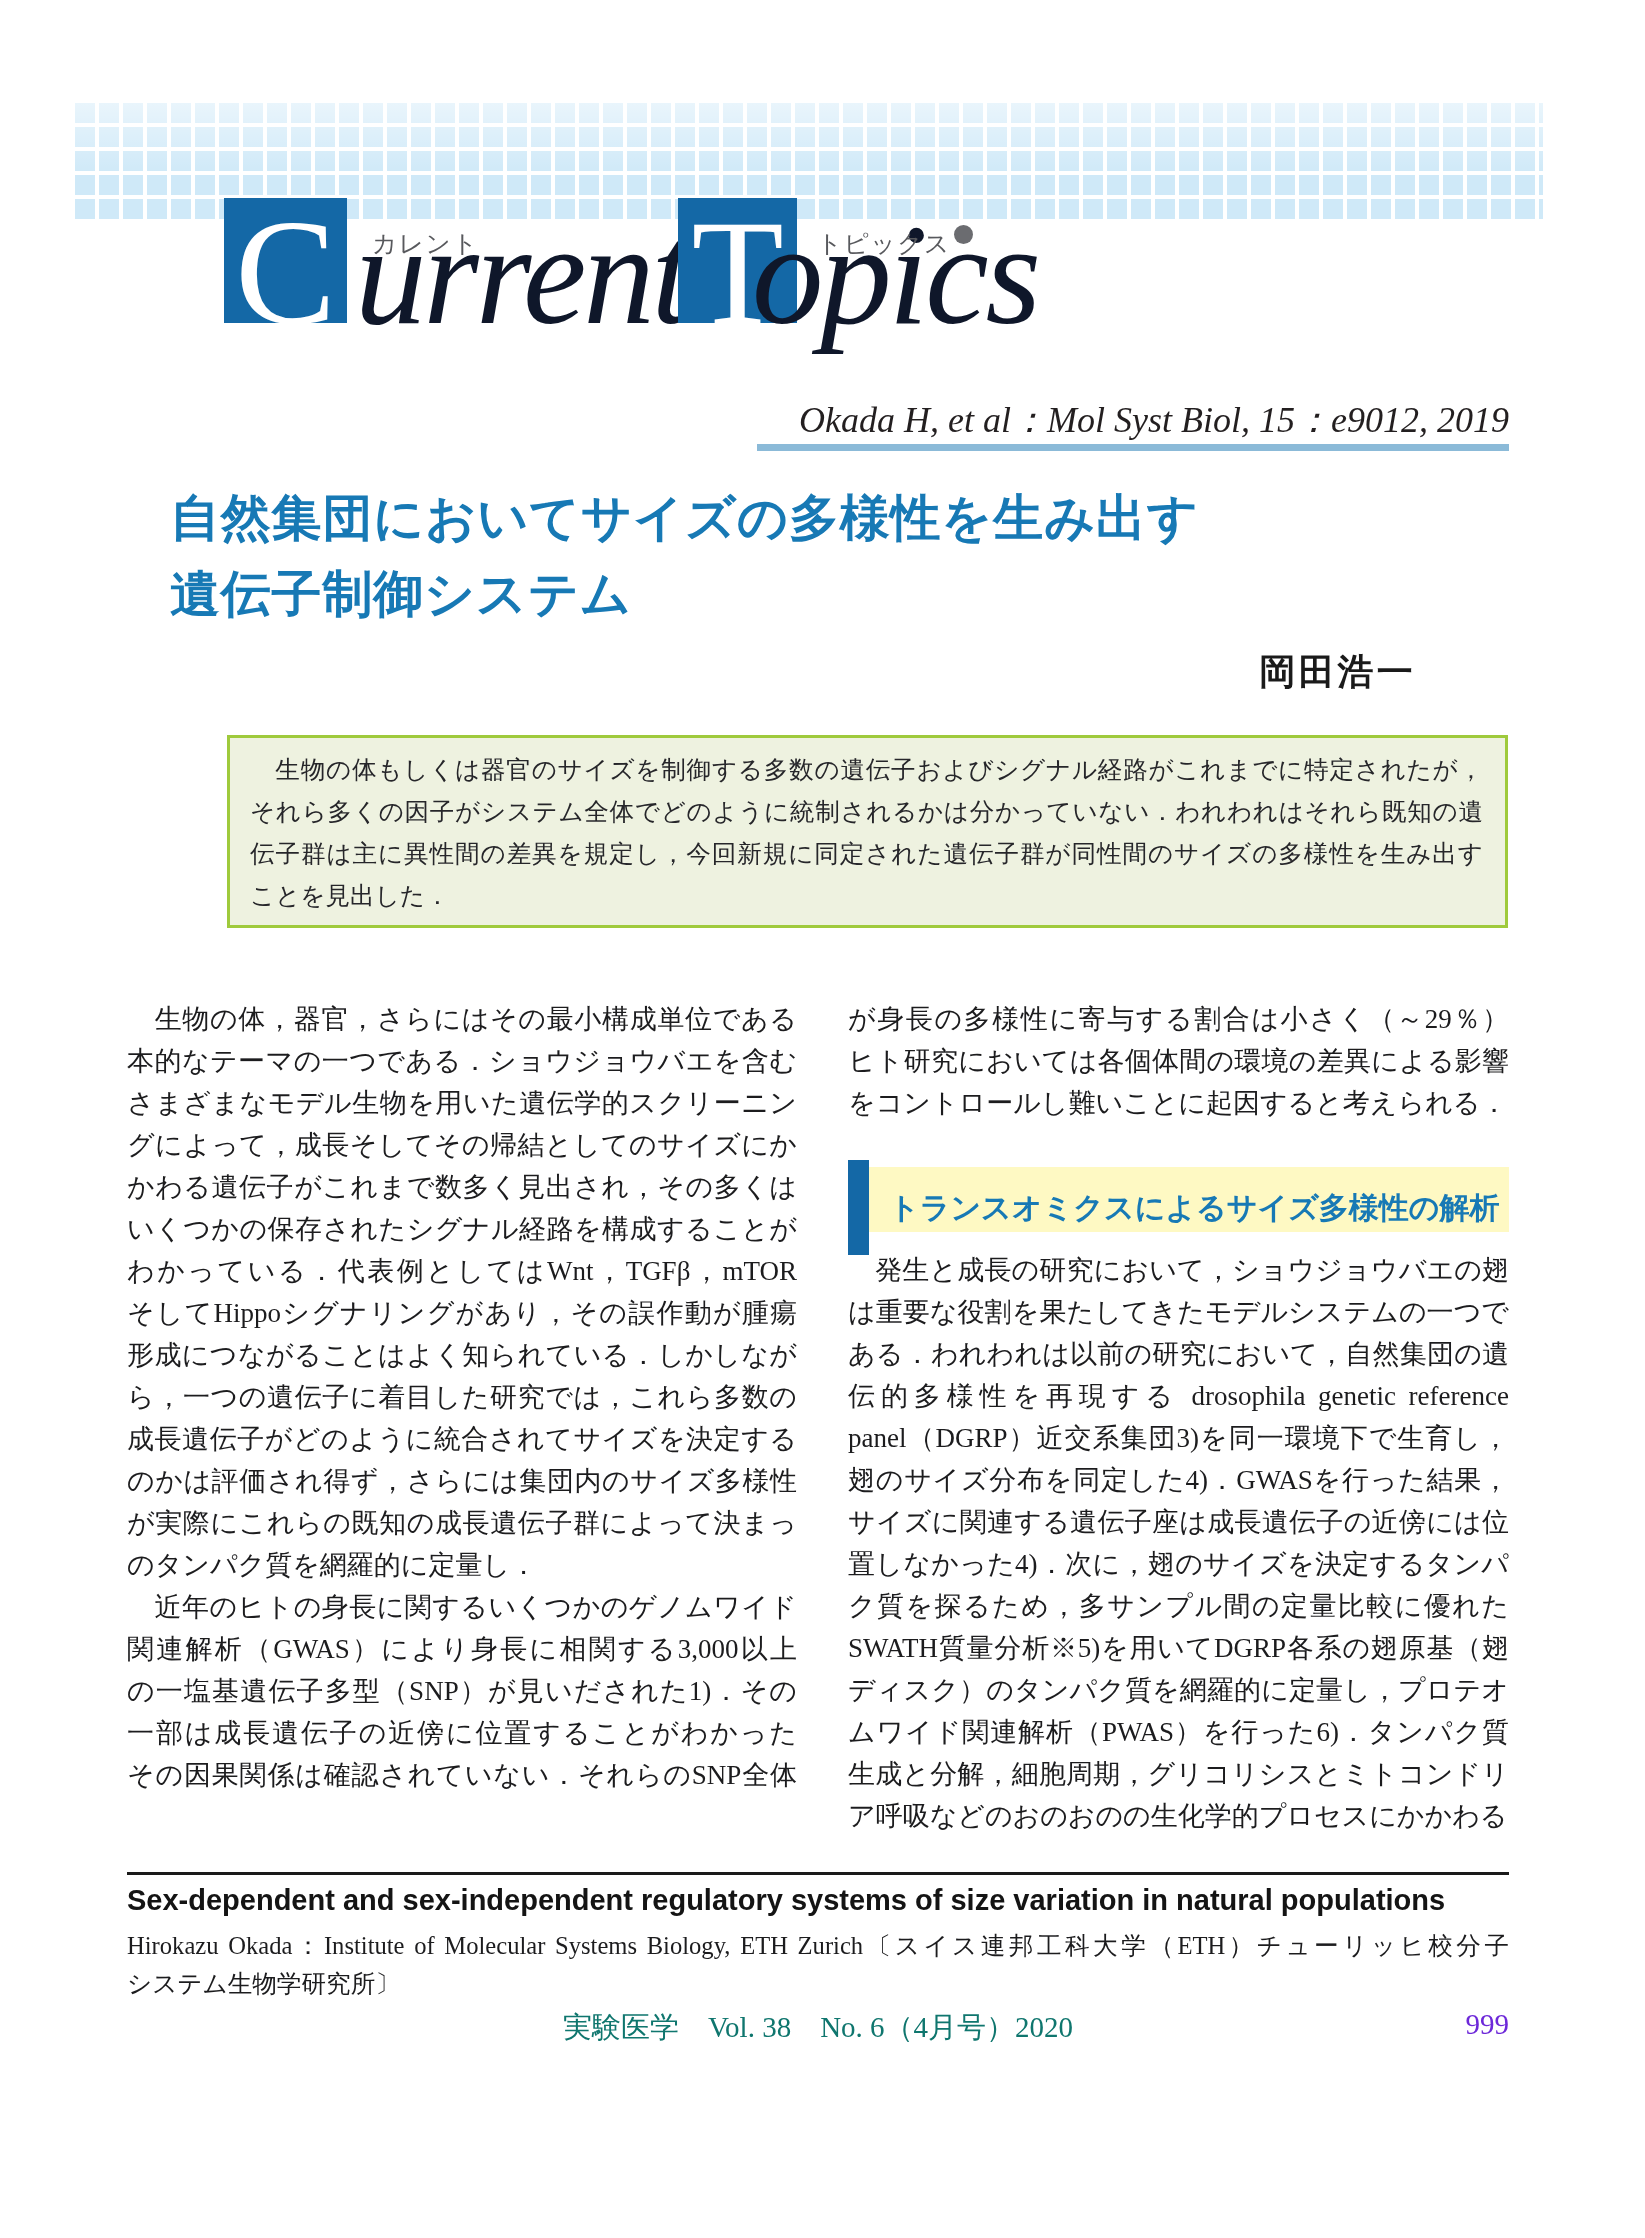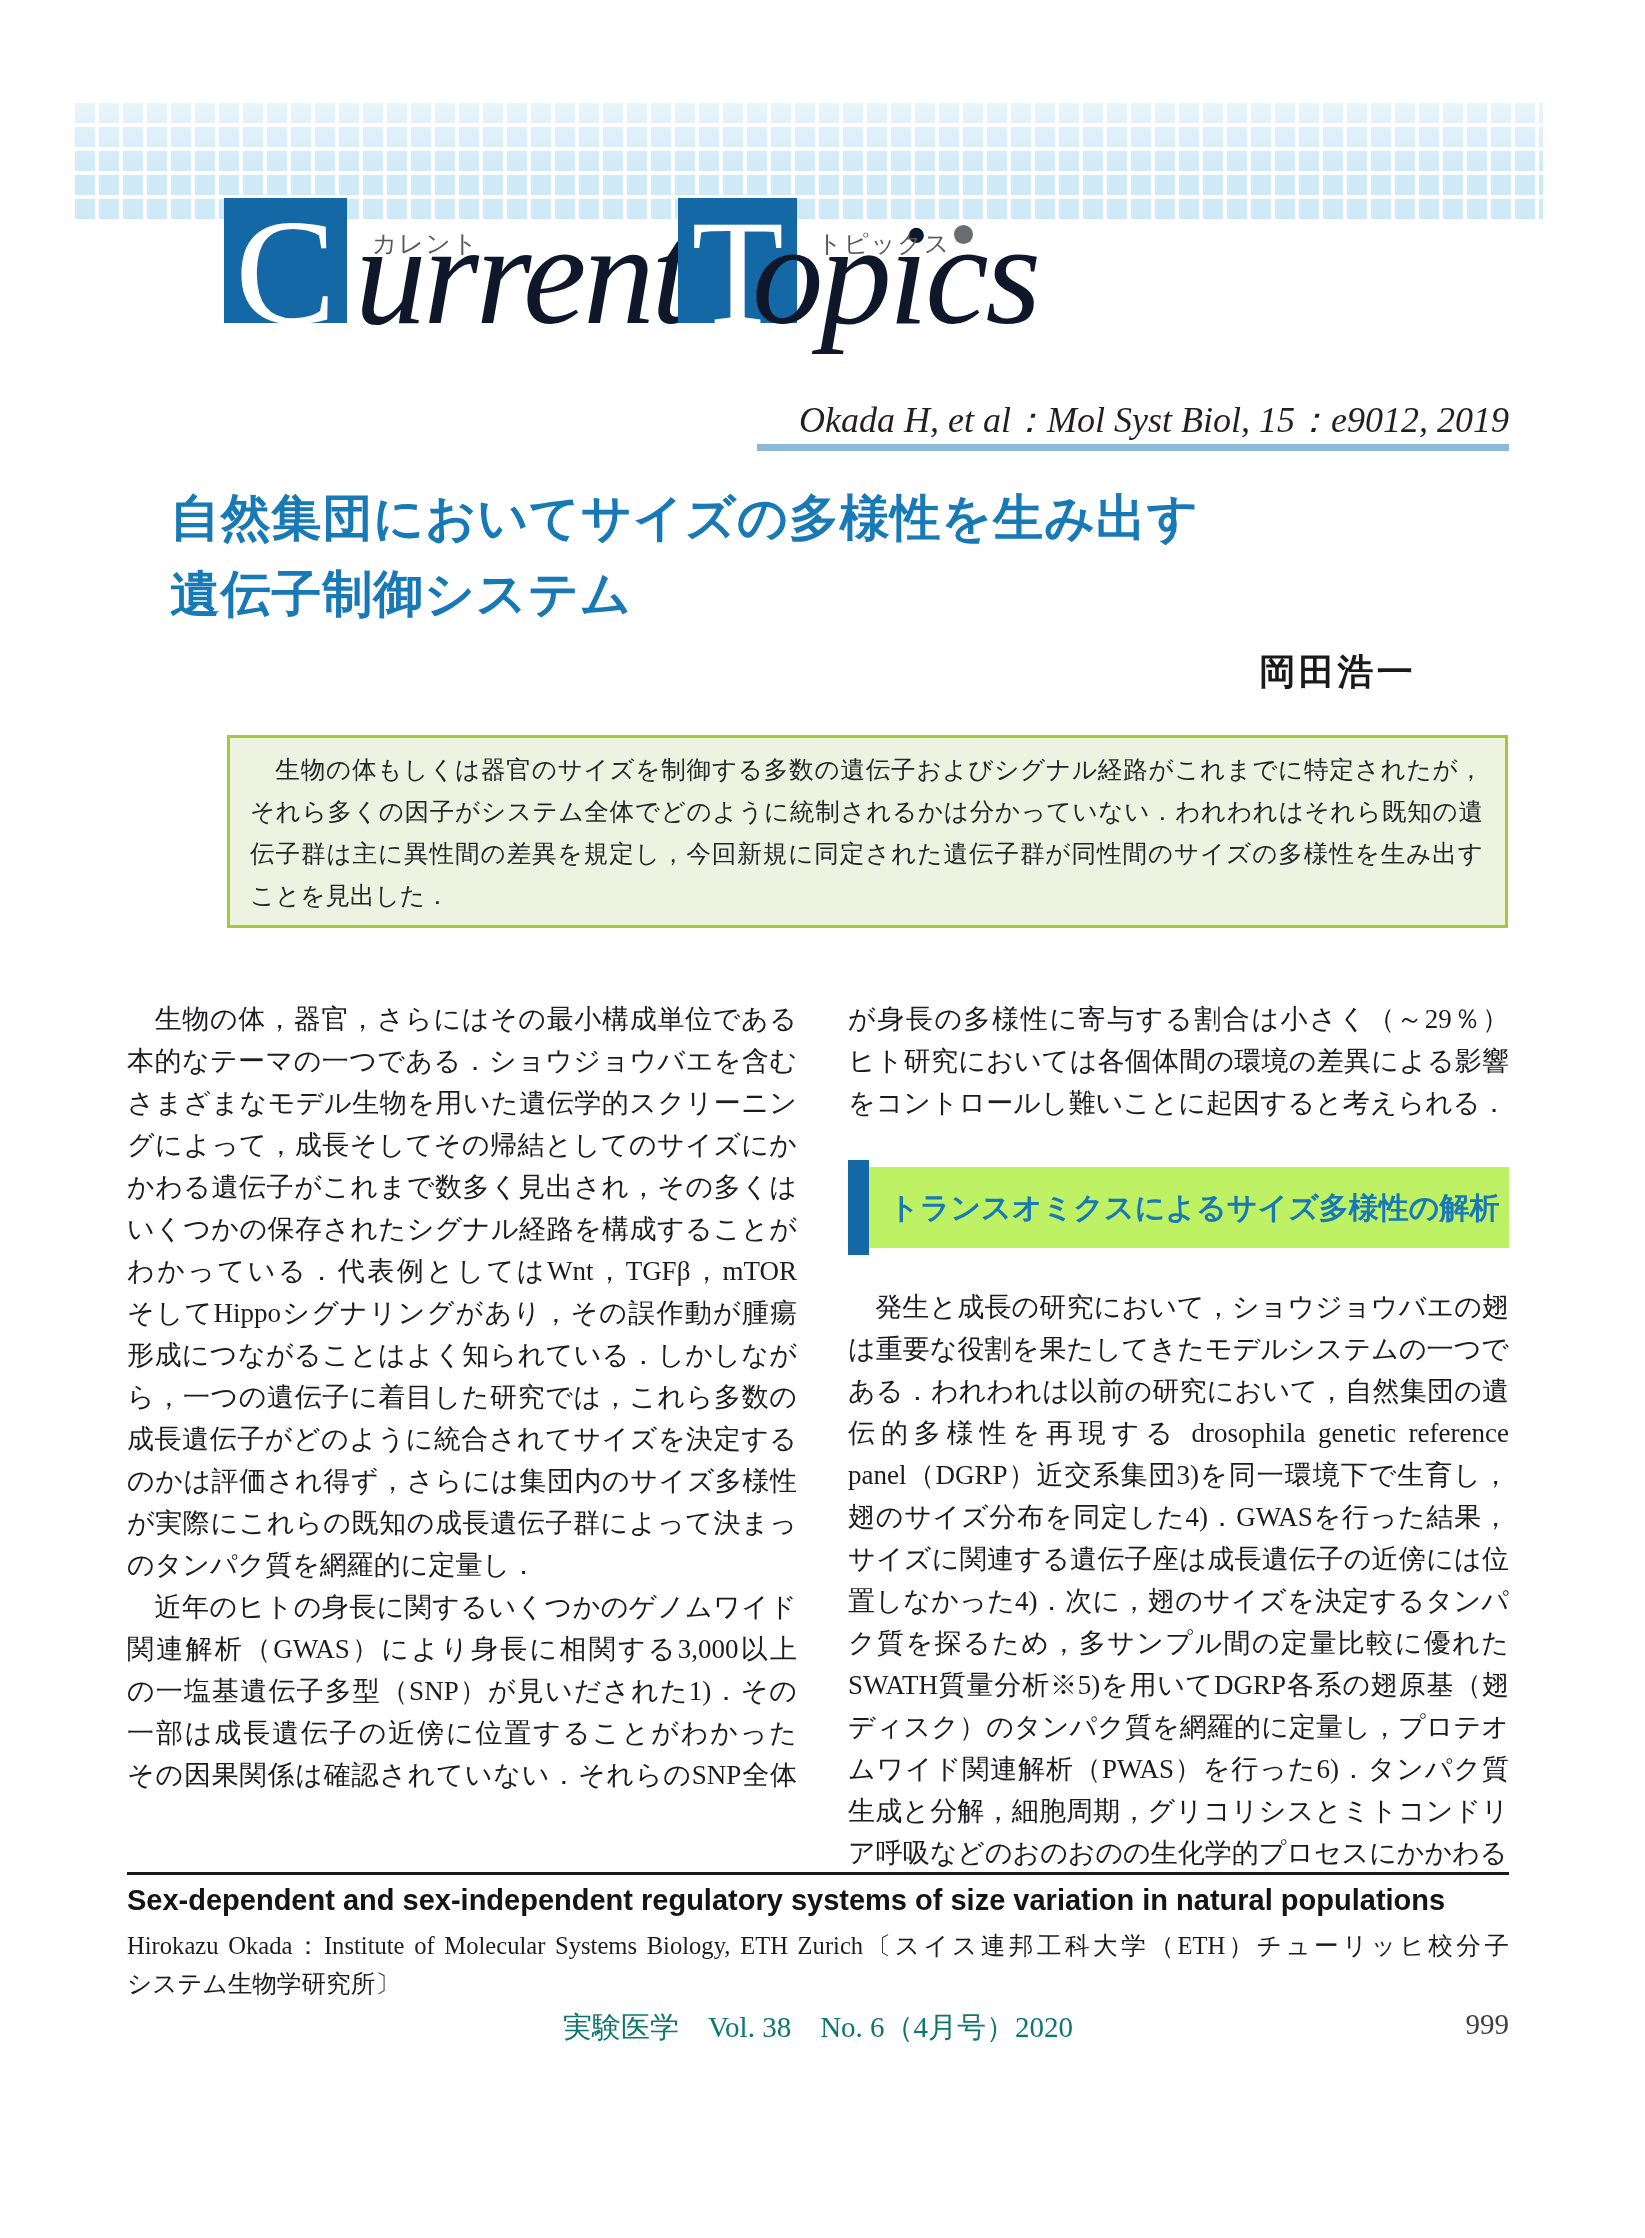--- a/index.html
+++ b/index.html
@@ -75,22 +75,22 @@
     font-family:"Liberation Serif","DejaVu Serif",serif; }
   .col-left  { left:127px;  width:670px; }
   .col-right { left:848px; width:661px; }
   .line {
     height:42px; line-height:42px; overflow:hidden;
     text-align:justify; text-align-last:justify;
   }
   .line.end { text-align-last:left; }
   
   .heading-box {
-    position:relative; margin-top:43px; height:81px; background:#bef264;
-    margin-bottom:38px;
+    position:relative; margin-top:43px; height:65px; background:#fef9c3;
+    margin-bottom:17px;
   }
   .heading-bar {
     position:absolute; left:0; top:-7.1px; width:20.6px; height:95px; background:#1468a6;
   }
   .heading-text {
     position:absolute; left:41px; top:0; height:81px; line-height:81px;
     font-family:"Liberation Sans","DejaVu Sans",sans-serif;
     font-weight:700; font-size:30px; color:#1779b5;
   }
   
@@ -104,21 +104,21 @@
     position:absolute; left:127px; top:1927px; width:1382px;
     font-size:24.6px; color:#1c1c1e; font-family:"Liberation Serif","DejaVu Serif",serif;
   }
   .affil .aline { height:38px; line-height:38px; }
   .affil .aline.j { text-align:justify; text-align-last:justify; }
   .journal-line {
     position:absolute; left:127px; top:2008px; width:1382px; text-align:center;
     font-size:29px; color:#0f766e; font-family:"Liberation Serif","DejaVu Serif",serif;
   }
   .page-num {
-    position:absolute; right:136px; top:2008px; font-size:29px; color:#404040;
+    position:absolute; right:136px; top:2008px; font-size:29px; color:#6d28d9;
     font-family:"Liberation Serif","DejaVu Serif",serif;
   }
 </style>
 </head>
 <body>
 
 <div class="page">
 
   <div class="band"></div>
 

